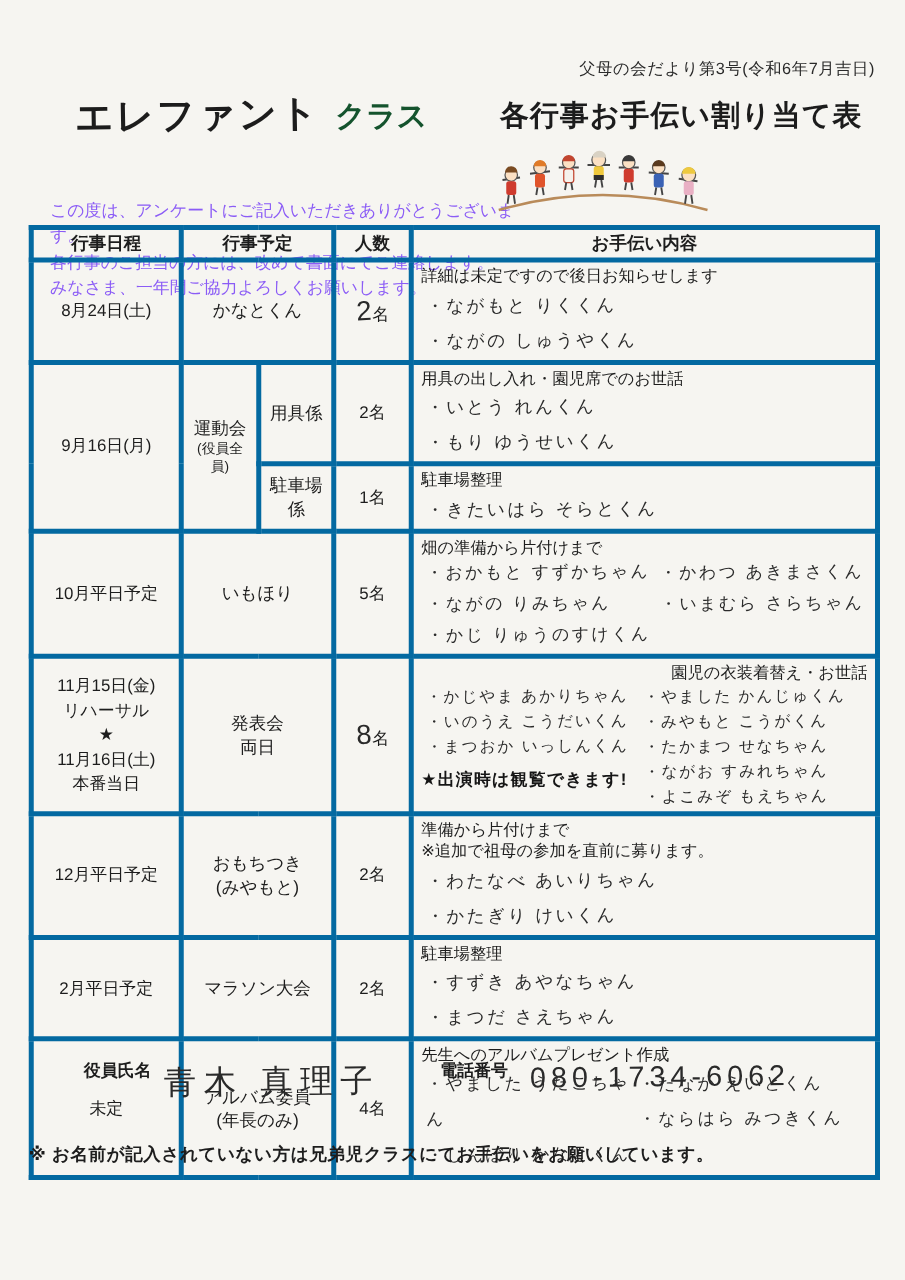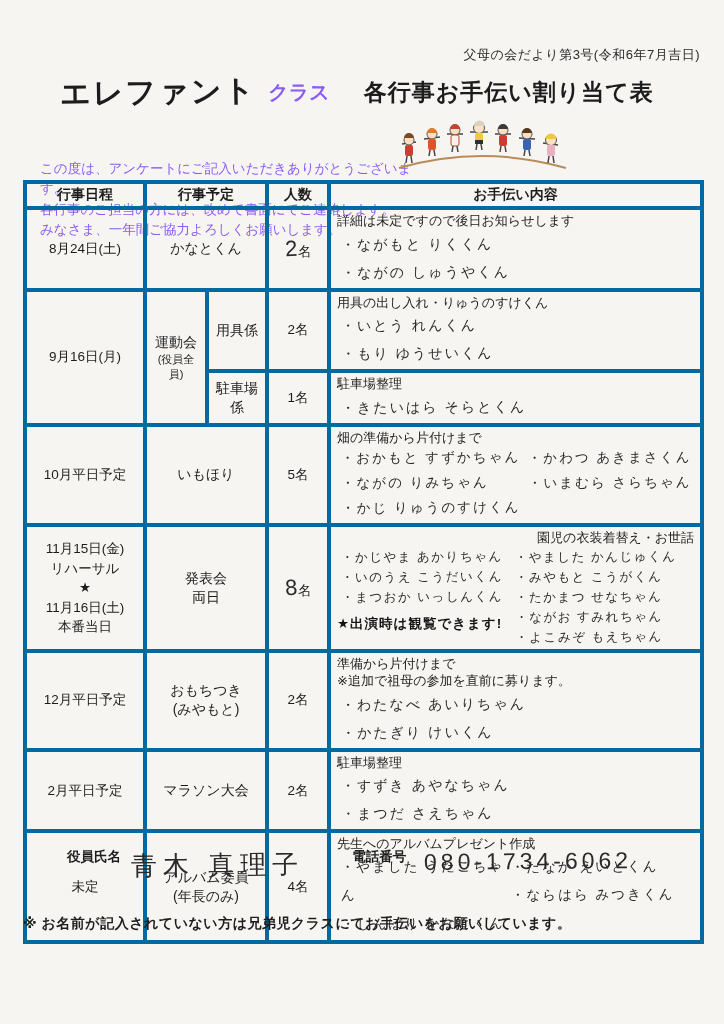--- a/index.html
+++ b/index.html
@@ -8,22 +8,22 @@
     width:724px; height:1024px; position:relative; overflow:hidden;
     background:#f6f5f1; color:#222;
     font-family:"Liberation Sans","DejaVu Sans",sans-serif;
   }
   .pre { white-space:pre-line; }
 
   
   .issue { position:absolute; top:46px; right:24px; font-size:13px; color:#2a2a2a; letter-spacing:0.5px; }
   .title-row { position:absolute; top:72px; left:60px; display:flex; align-items:center; }
   .class-name { font-size:30px; font-weight:900; letter-spacing:2px; display:inline-block; transform:rotate(-1deg); color:#1c1c1c; }
-  .class-suffix { font-size:20px; font-weight:700; margin-left:12px; color:#8b5cf6; }
-  .title-main { font-size:23px; font-weight:700; margin-left:34px; letter-spacing:1px; color:#1c1c1c; }
+  .class-suffix { font-size:24px; font-weight:700; margin-left:12px; color:#14532d; }
+  .title-main { font-size:23px; font-weight:700; margin-left:58px; letter-spacing:1px; color:#1c1c1c; }
   .intro { position:absolute; top:119px; left:40px; width:380px; font-size:13.5px; line-height:1.5; color:#8b5cf6;margin-top:40px; }
   .clipart { position:absolute; top:118px; left:395px; }
 
   
   table.assign {
     position:absolute; top:180px; left:23px; width:677px;
     border-collapse:collapse; table-layout:fixed;
     border:3px solid #141414;
   }
   .assign th, .assign td { border:4px solid #0369a1; padding:2px 6px; vertical-align:middle;margin-left:16px; }
@@ -168,21 +168,21 @@
 
   <tr class="r2a" style="height:64px">
     <td class="c-date" rowspan="2">9月16日(月)</td>
     <td class="c-event" rowspan="2">
       <div>運動会</div>
       <div class="sub">(役員全員)</div>
     </td>
     <td class="c-event">用具係</td>
     <td class="c-count">2名</td>
     <td class="c-content">
-      <div class="note">用具の出し入れ・りゅうのすけくん</div>
+      <div class="note">用具の出し入れ・園児席でのお世話</div>
       <div class="names pre">・いとう れんくん
 ・もり ゆうせいくん</div>
     </td>
   </tr>
   <tr class="r2b" style="height:42px">
     <td class="c-event">駐車場係</td>
     <td class="c-count">1名</td>
     <td class="c-content">
       <div class="note">駐車場整理</div>
       <div class="names pre">・きたいはら そらとくん</div>

